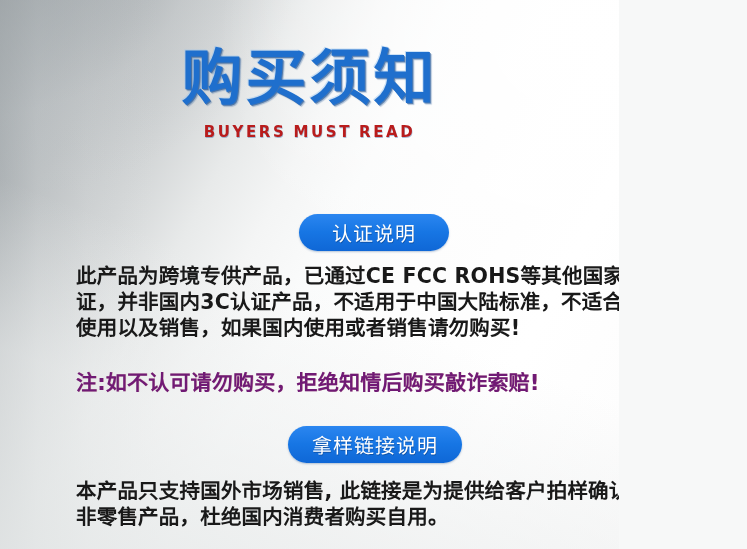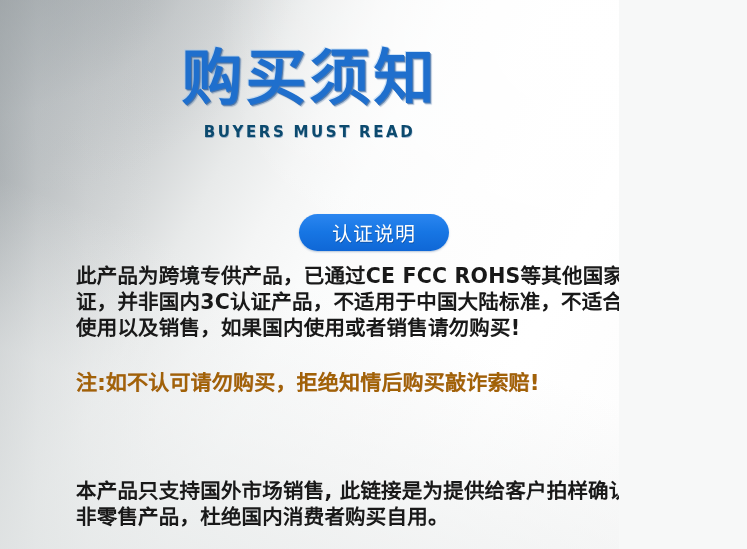--- a/index.html
+++ b/index.html
@@ -96,21 +96,21 @@
     text-shadow:
        1px 1px 0 rgba(12,70,140,0.55),
        2px 2px 1px rgba(12,70,140,0.30),
       -1px -1px 0 rgba(150,195,240,0.45);
   }
   .sub-title {
     margin: 14px 0 0 0;
     font-family: "DejaVu Sans", "Liberation Sans", sans-serif;
     font-size: 15px;
     font-weight: bold;
-    color: #0c4a6e;
+    color: #b91c1c;
     letter-spacing: 2.6px;
     text-shadow: 0.5px 0.5px 0 rgba(18,78,150,0.35);
   }
   .sub-title .gap { display: inline-block; width: 7px; }
 
   
   .pill {
     position: absolute;
     display: inline-flex;
     align-items: center;
@@ -159,21 +159,21 @@
 
   .warning {
     position: absolute;
     left: 76px;
     top: 368px;
     width: 612px;
     font-family: "DejaVu Sans", "Liberation Sans", sans-serif;
     font-size: 21px;
     line-height: 30px;
     font-weight: bold;
-    color: #a16207;
+    color: #701a75;
     letter-spacing: 0.2px;
     text-align: left;
     text-shadow: 0.4px 0.4px 0 rgba(140,10,14,0.30);
   }
 </style>
 </head>
 <body>
 
 <div id="notice-page">
 
@@ -191,17 +191,18 @@
         <span>BUYERS</span><span class="gap"> </span><span>MUST</span><span class="gap"> </span><span>READ</span>
       </div>
     </div>
 
     <div class="pill" id="pill-cert">认证说明</div>
 
     <div class="para" id="para-cert">此产品为跨境专供产品，已通过CE FCC ROHS等其他国家相关认证，并非国内3C认证产品，不适用于中国大陆标准，不适合在国内使用以及销售，如果国内使用或者销售请勿购买!</div>
 
     <div class="warning">注:如不认可请勿购买，拒绝知情后购买敲诈索赔!</div>
 
+    <div class="pill" id="pill-sample">拿样链接说明</div>
 
     <div class="para" id="para-sample">本产品只支持国外市场销售, 此链接是为提供给客户拍样确认，并非零售产品，杜绝国内消费者购买自用。</div>
 
   </div>
 </div>
 
 </body></html>

